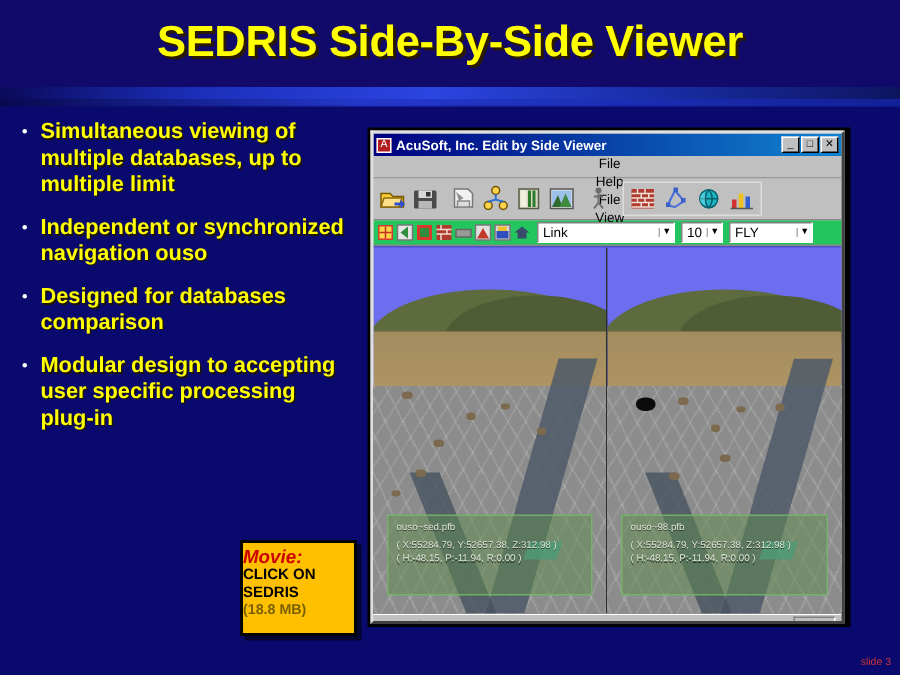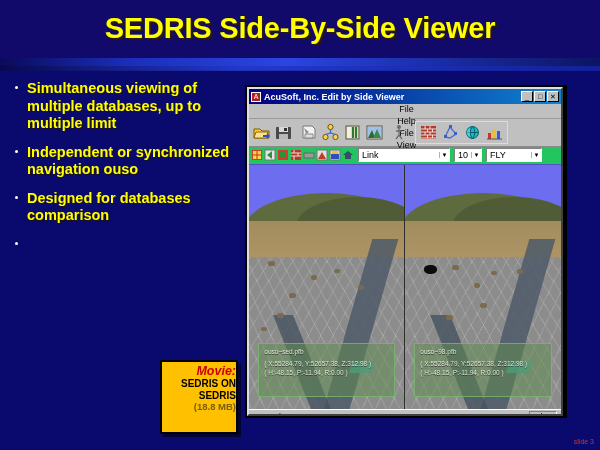--- a/index.html
+++ b/index.html
@@ -64,25 +64,25 @@
   .bullet .dot {
     position: absolute; left: 1px; top: 6px;
     width: 3px; height: 3px;
     background: #ffffff;
     border-radius: 50%;
   }
 
   
   .movie-box {
     position: absolute; left: 160px; top: 360px;
-    width: 78px; height: 74px;
+    width: 78px; height: 64px;
     background: #ffc000;
     border: 2px solid #000000;
     box-shadow: 3px 3px 0 rgba(0,0,0,0.55);
-    text-align: right;
+    text-align: left;
     padding-top: 2px;
   }
   .movie-title {
     color: #cc0000;
     font-size: 12.5px;
     font-weight: bold;
     font-style: italic;
     line-height: 14px;
   }
   .movie-l1, .movie-l2 {
@@ -318,26 +318,27 @@
     <div class="bullet">
       <span class="dot"></span>
       <span>Independent or synchronized navigation ouso</span>
     </div>
     <div class="bullet">
       <span class="dot"></span>
       <span>Designed for databases comparison</span>
     </div>
     <div class="bullet">
       <span class="dot"></span>
+      <span>Modular design to accepting user specific processing plug-in</span>
     </div>
   </div>
 
   <div class="movie-box">
     <div class="movie-title">Movie:</div>
-    <div class="movie-l1">SEDRIS ON</div>
+    <div class="movie-l1">CLICK ON</div>
     <div class="movie-l2">SEDRIS</div>
     <div class="movie-size">(18.8 MB)</div>
   </div>
 
   <div class="shot-frame">
     <div class="win">
 
       <div class="titlebar">
         <div class="tb-icon">A</div>
         <div class="tb-title">AcuSoft, Inc. Edit by Side Viewer</div>

